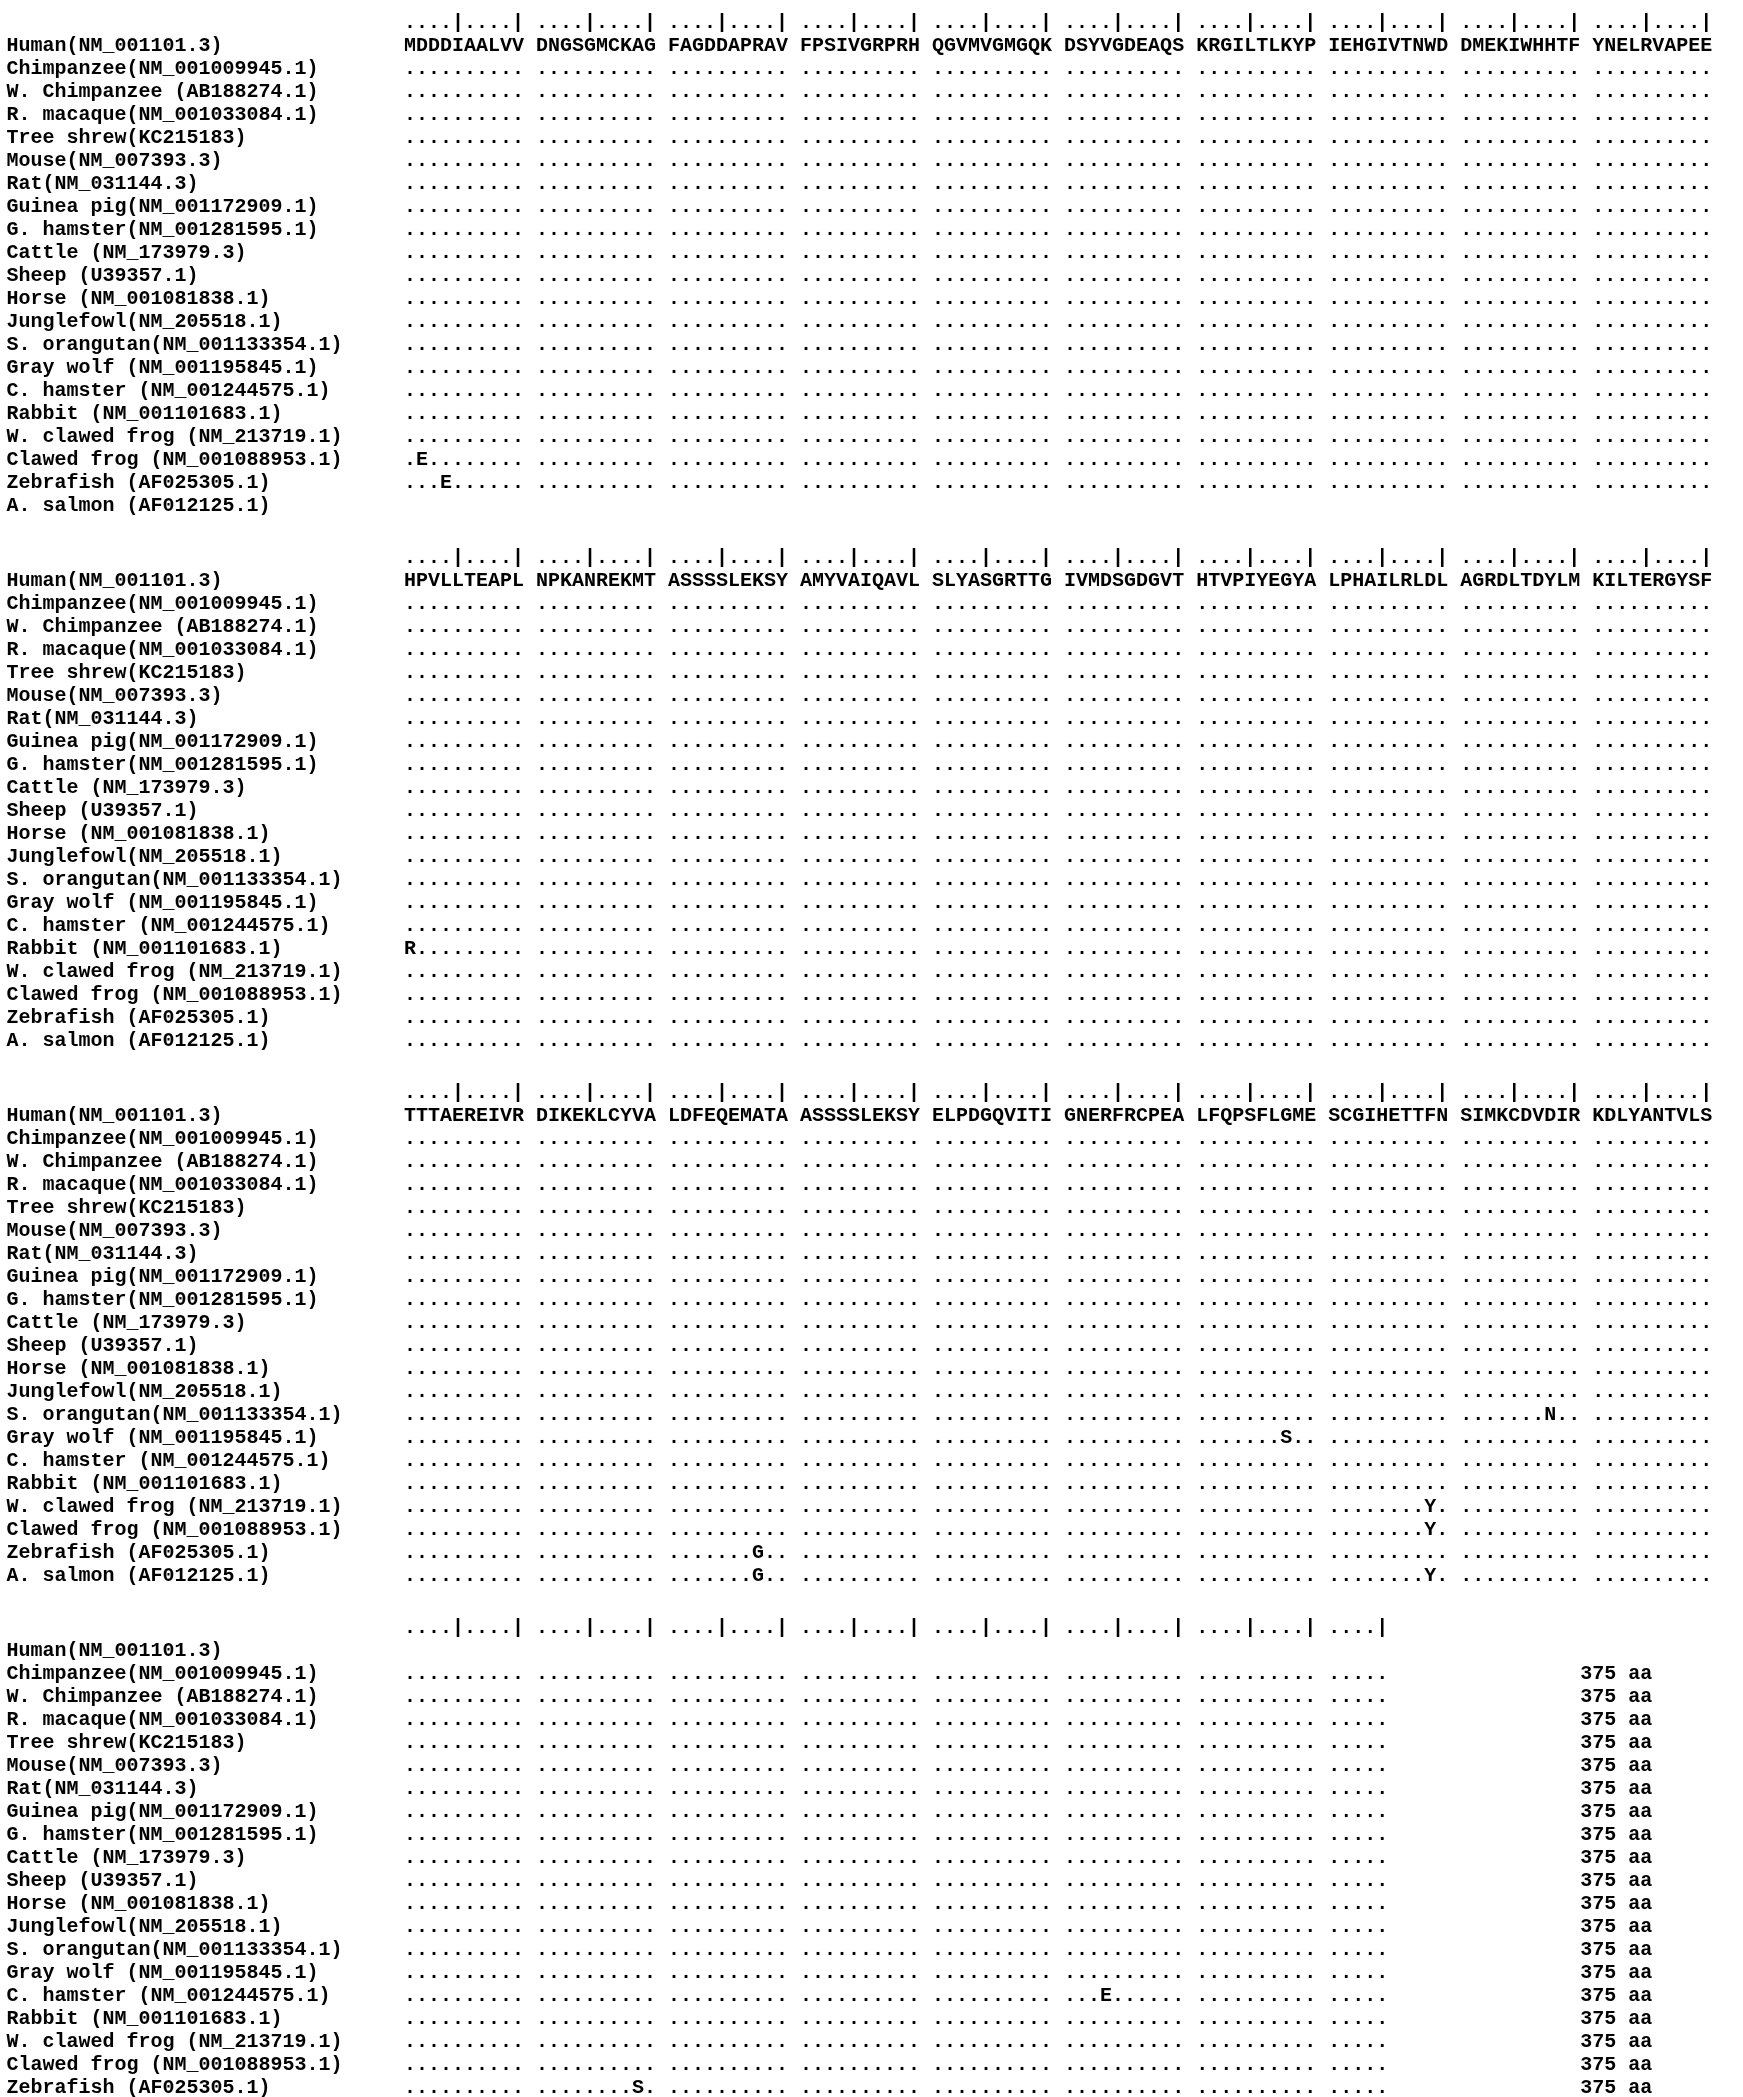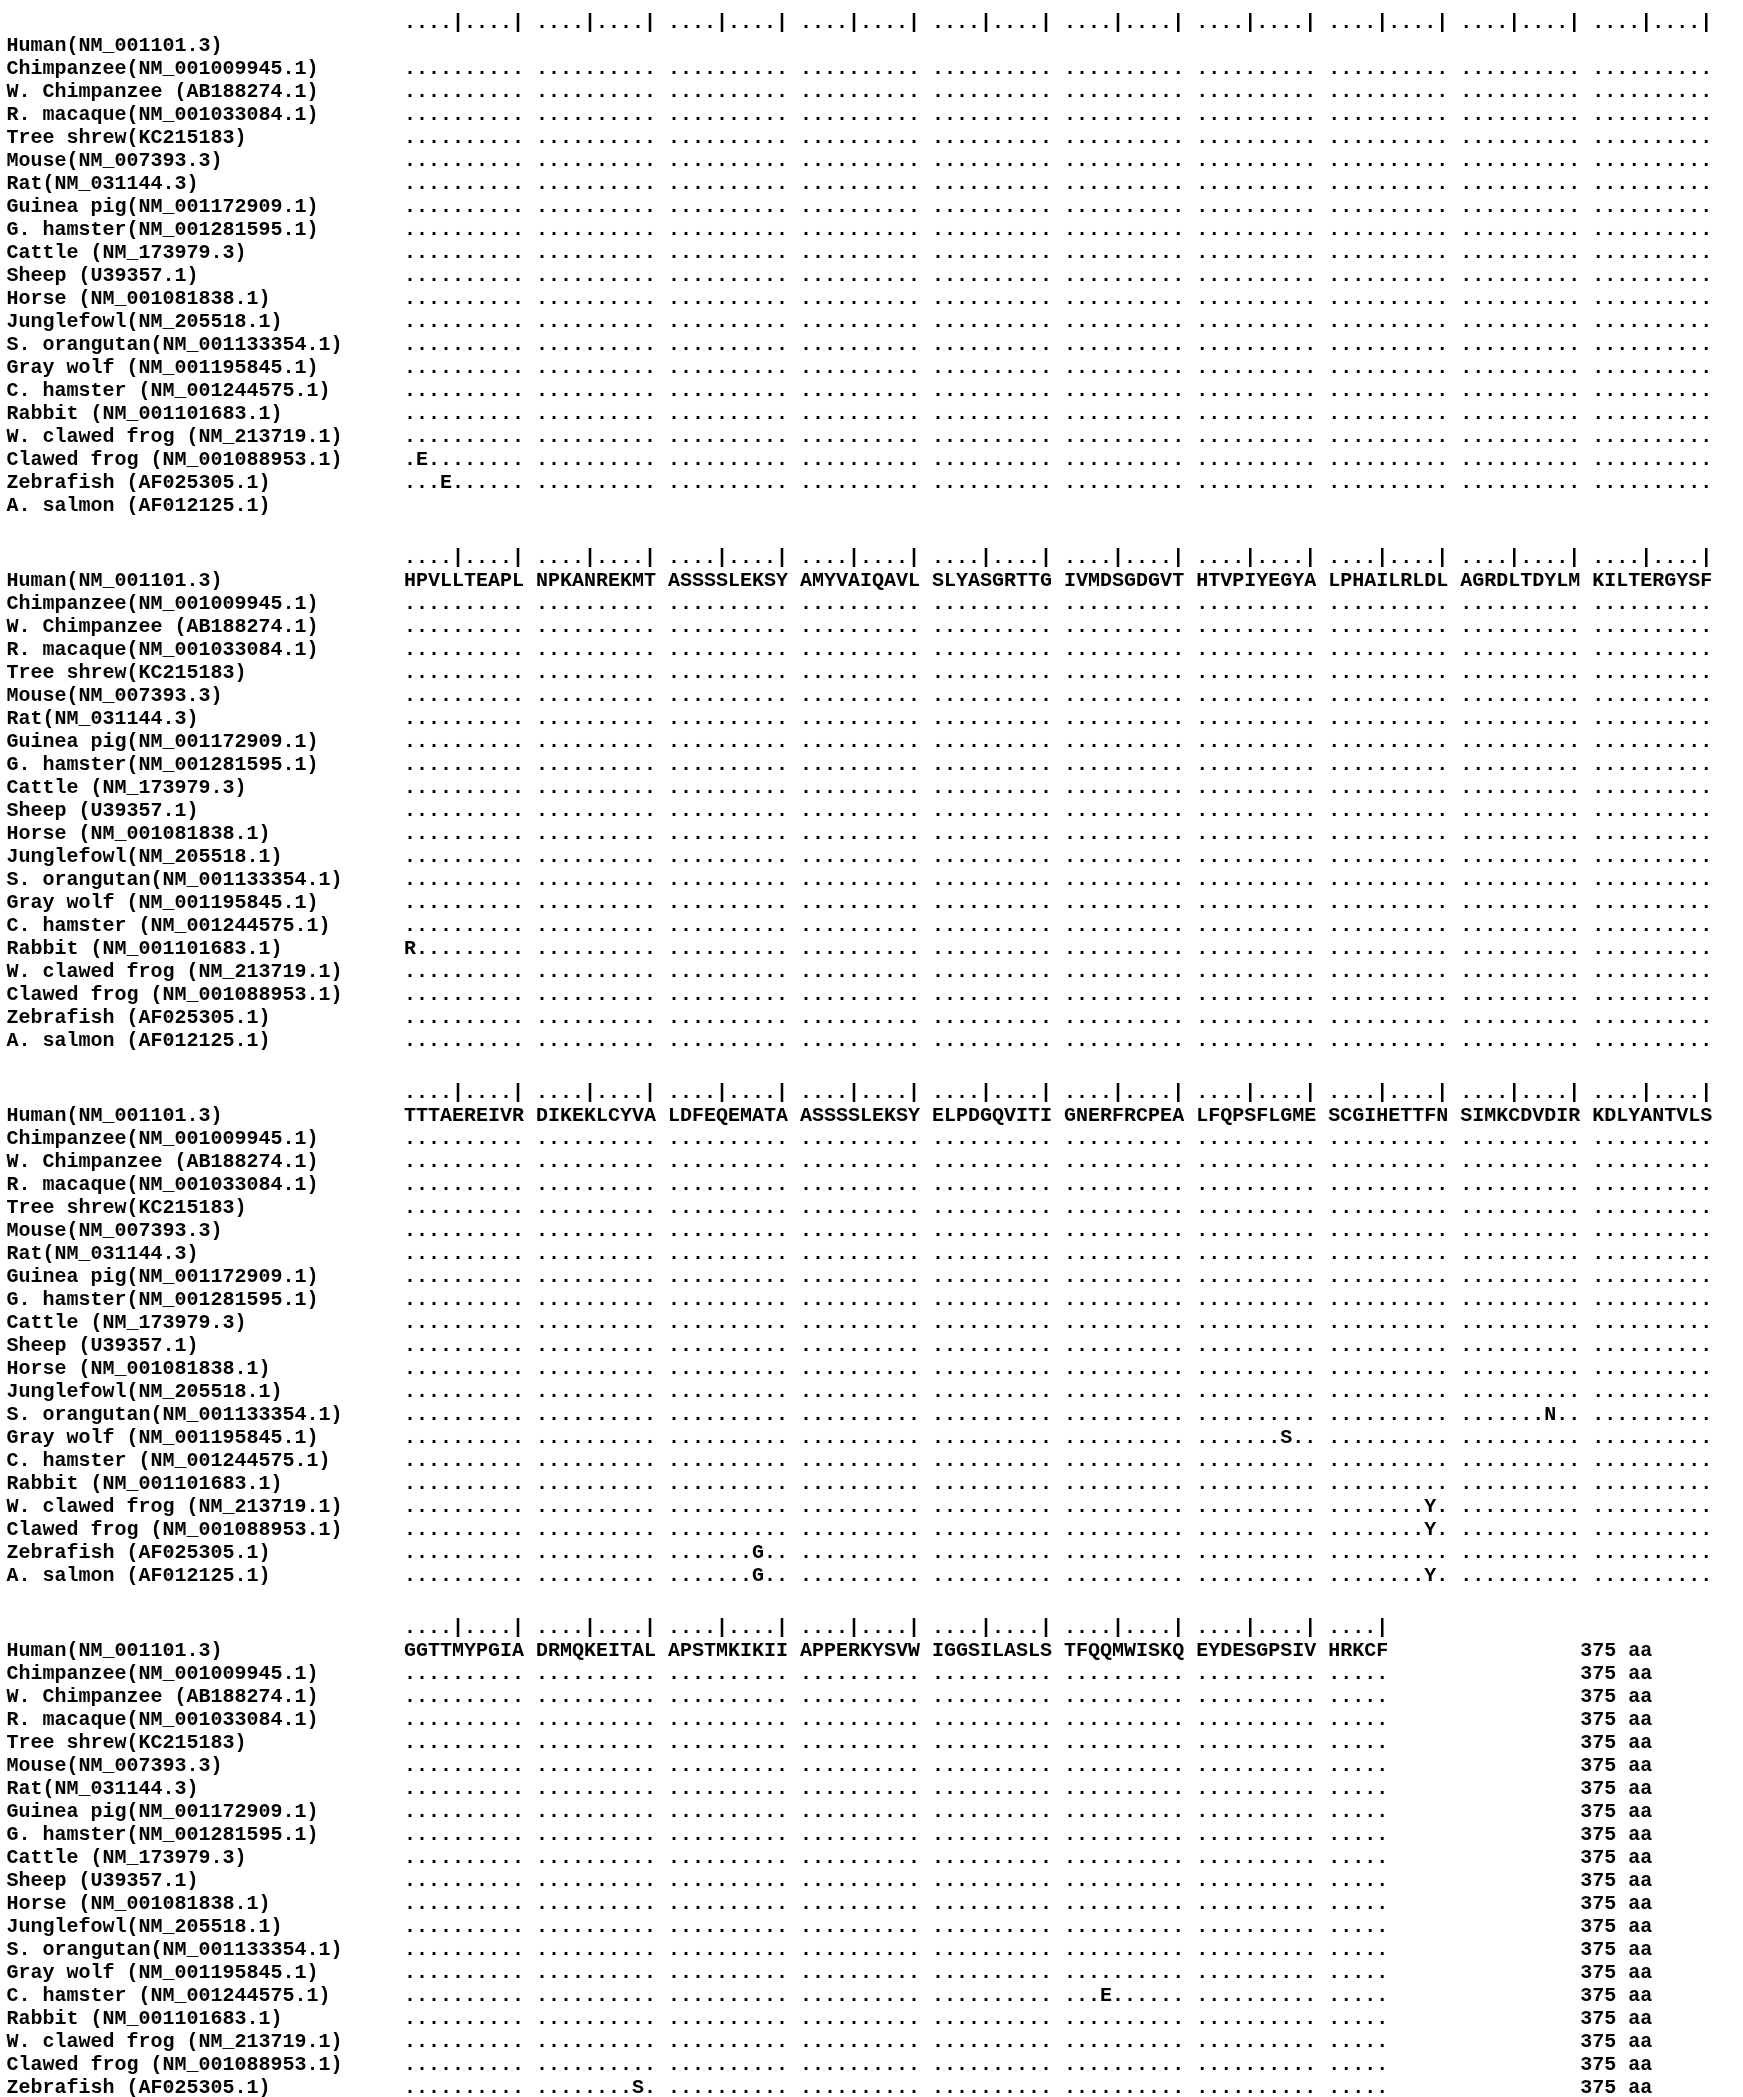--- a/index.html
+++ b/index.html
@@ -44,21 +44,21 @@
     white-space: pre;
   }
 </style>
 </head>
 <body>
 
 <div class="page">
   <div class="alignment" id="alignment">
       <div class="block">
         <div class="row"><div class="label"></div><div class="seq">....|....| ....|....| ....|....| ....|....| ....|....| ....|....| ....|....| ....|....| ....|....| ....|....|</div></div>
-        <div class="row"><div class="label">Human(NM_001101.3)</div></div>
+        <div class="row"><div class="label">Human(NM_001101.3)</div><div class="seq">MDDDIAALVV DNGSGMCKAG FAGDDAPRAV FPSIVGRPRH QGVMVGMGQK DSYVGDEAQS KRGILTLKYP IEHGIVTNWD DMEKIWHHTF YNELRVAPEE</div></div>
         <div class="row"><div class="label">Chimpanzee(NM_001009945.1)</div><div class="seq">.......... .......... .......... .......... .......... .......... .......... .......... .......... ..........</div></div>
         <div class="row"><div class="label">W. Chimpanzee (AB188274.1)</div><div class="seq">.......... .......... .......... .......... .......... .......... .......... .......... .......... ..........</div></div>
         <div class="row"><div class="label">R. macaque(NM_001033084.1)</div><div class="seq">.......... .......... .......... .......... .......... .......... .......... .......... .......... ..........</div></div>
         <div class="row"><div class="label">Tree shrew(KC215183)</div><div class="seq">.......... .......... .......... .......... .......... .......... .......... .......... .......... ..........</div></div>
         <div class="row"><div class="label">Mouse(NM_007393.3)</div><div class="seq">.......... .......... .......... .......... .......... .......... .......... .......... .......... ..........</div></div>
         <div class="row"><div class="label">Rat(NM_031144.3)</div><div class="seq">.......... .......... .......... .......... .......... .......... .......... .......... .......... ..........</div></div>
         <div class="row"><div class="label">Guinea pig(NM_001172909.1)</div><div class="seq">.......... .......... .......... .......... .......... .......... .......... .......... .......... ..........</div></div>
         <div class="row"><div class="label">G. hamster(NM_001281595.1)</div><div class="seq">.......... .......... .......... .......... .......... .......... .......... .......... .......... ..........</div></div>
         <div class="row"><div class="label">Cattle (NM_173979.3)</div><div class="seq">.......... .......... .......... .......... .......... .......... .......... .......... .......... ..........</div></div>
         <div class="row"><div class="label">Sheep (U39357.1)</div><div class="seq">.......... .......... .......... .......... .......... .......... .......... .......... .......... ..........</div></div>
@@ -116,21 +116,21 @@
         <div class="row"><div class="label">Gray wolf (NM_001195845.1)</div><div class="seq">.......... .......... .......... .......... .......... .......... .......S.. .......... .......... ..........</div></div>
         <div class="row"><div class="label">C. hamster (NM_001244575.1)</div><div class="seq">.......... .......... .......... .......... .......... .......... .......... .......... .......... ..........</div></div>
         <div class="row"><div class="label">Rabbit (NM_001101683.1)</div><div class="seq">.......... .......... .......... .......... .......... .......... .......... .......... .......... ..........</div></div>
         <div class="row"><div class="label">W. clawed frog (NM_213719.1)</div><div class="seq">.......... .......... .......... .......... .......... .......... .......... ........Y. .......... ..........</div></div>
         <div class="row"><div class="label">Clawed frog (NM_001088953.1)</div><div class="seq">.......... .......... .......... .......... .......... .......... .......... ........Y. .......... ..........</div></div>
         <div class="row"><div class="label">Zebrafish (AF025305.1)</div><div class="seq">.......... .......... .......G.. .......... .......... .......... .......... .......... .......... ..........</div></div>
         <div class="row"><div class="label">A. salmon (AF012125.1)</div><div class="seq">.......... .......... .......G.. .......... .......... .......... .......... ........Y. .......... ..........</div></div>
       </div>
       <div class="block">
         <div class="row"><div class="label"></div><div class="seq">....|....| ....|....| ....|....| ....|....| ....|....| ....|....| ....|....| ....|</div></div>
-        <div class="row"><div class="label">Human(NM_001101.3)</div><div class="seq">GGTTMYPGIA DRMQKEITAL APSTMKIKII APPERKYSVW IGGSILASLS TFQQMWISKQ EYDESGPSIV HRKCF                375 aa</div></div>
+        <div class="row"><div class="label">Human(NM_001101.3)</div></div>
         <div class="row"><div class="label">Chimpanzee(NM_001009945.1)</div><div class="seq">.......... .......... .......... .......... .......... .......... .......... .....                375 aa</div></div>
         <div class="row"><div class="label">W. Chimpanzee (AB188274.1)</div><div class="seq">.......... .......... .......... .......... .......... .......... .......... .....                375 aa</div></div>
         <div class="row"><div class="label">R. macaque(NM_001033084.1)</div><div class="seq">.......... .......... .......... .......... .......... .......... .......... .....                375 aa</div></div>
         <div class="row"><div class="label">Tree shrew(KC215183)</div><div class="seq">.......... .......... .......... .......... .......... .......... .......... .....                375 aa</div></div>
         <div class="row"><div class="label">Mouse(NM_007393.3)</div><div class="seq">.......... .......... .......... .......... .......... .......... .......... .....                375 aa</div></div>
         <div class="row"><div class="label">Rat(NM_031144.3)</div><div class="seq">.......... .......... .......... .......... .......... .......... .......... .....                375 aa</div></div>
         <div class="row"><div class="label">Guinea pig(NM_001172909.1)</div><div class="seq">.......... .......... .......... .......... .......... .......... .......... .....                375 aa</div></div>
         <div class="row"><div class="label">G. hamster(NM_001281595.1)</div><div class="seq">.......... .......... .......... .......... .......... .......... .......... .....                375 aa</div></div>
         <div class="row"><div class="label">Cattle (NM_173979.3)</div><div class="seq">.......... .......... .......... .......... .......... .......... .......... .....                375 aa</div></div>
         <div class="row"><div class="label">Sheep (U39357.1)</div><div class="seq">.......... .......... .......... .......... .......... .......... .......... .....                375 aa</div></div>

